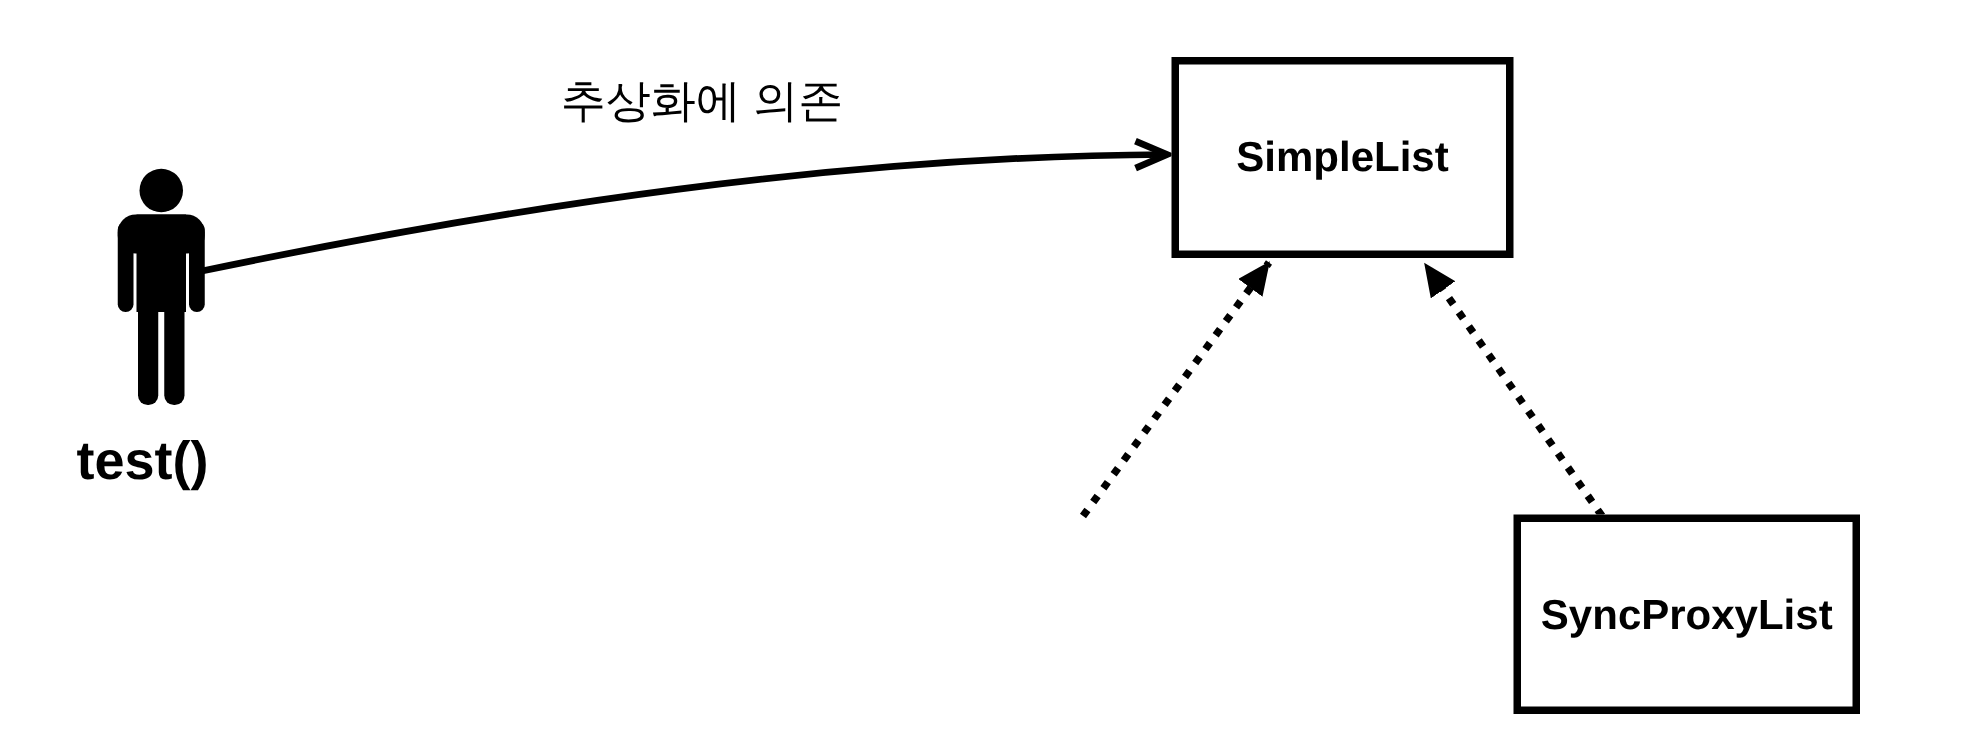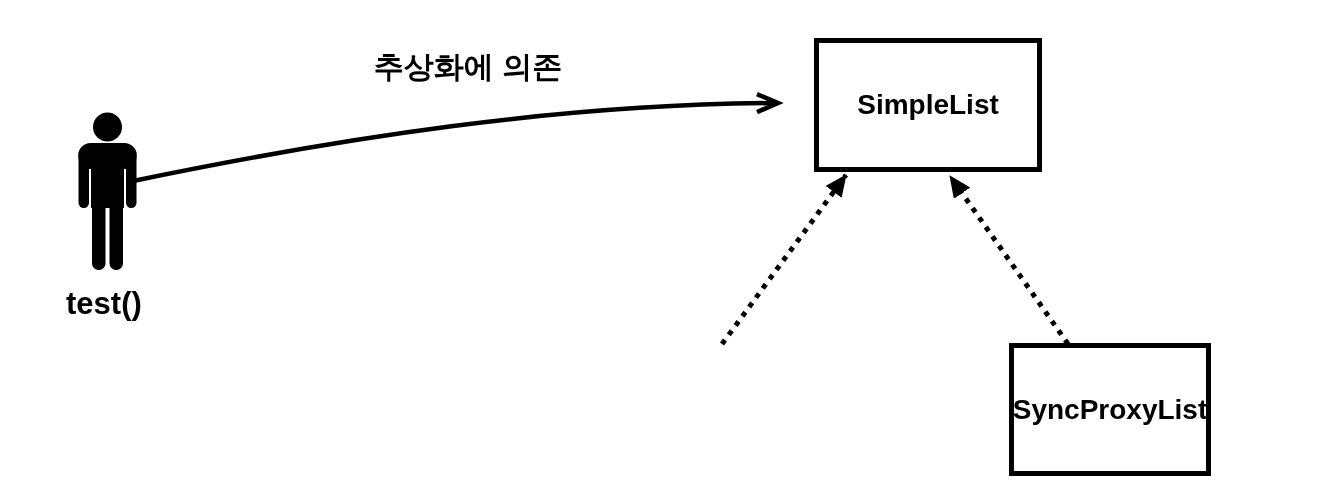--- a/index.html
+++ b/index.html
@@ -30,38 +30,38 @@
     display: flex;
     align-items: center;
     justify-content: center;
   }
   .node span {
     font-size: 28px;
     font-weight: 700;
     color: #000000;
     white-space: nowrap;
   }
-  .node-simplelist   { left: 781px;  top: 38px;  width: 228px; height: 134px; margin-left: 33px; }
+  .node-simplelist   { left: 781px;  top: 38px;  width: 228px; height: 134px; }
   .node-basiclist    { left: 559px;  top: 343px; width: 230px; height: 133px; }
-  .node-syncproxylist{ left: 1009px; top: 343px; width: 202px; height: 133px; }
+  .node-syncproxylist{ left: 1009px; top: 343px; width: 231px; height: 133px; }
   .edge-label {
     position: absolute;
     left: 468px;
     top: 47px;
     transform: translateX(-50%);
     font-size: 30px;
-    font-weight: 700;
+    font-weight: 400;
     color: #000000;
     white-space: nowrap;
   }
   .actor-label {
     position: absolute;
-    left: 66px;
+    left: 51px;
     top: 286px;
-    font-size: 31px;
+    font-size: 36px;
     font-weight: 700;
     color: #000000;
     white-space: nowrap;
   }
 </style>
 </head>
 <body>
 
 <div class="canvas">
 

